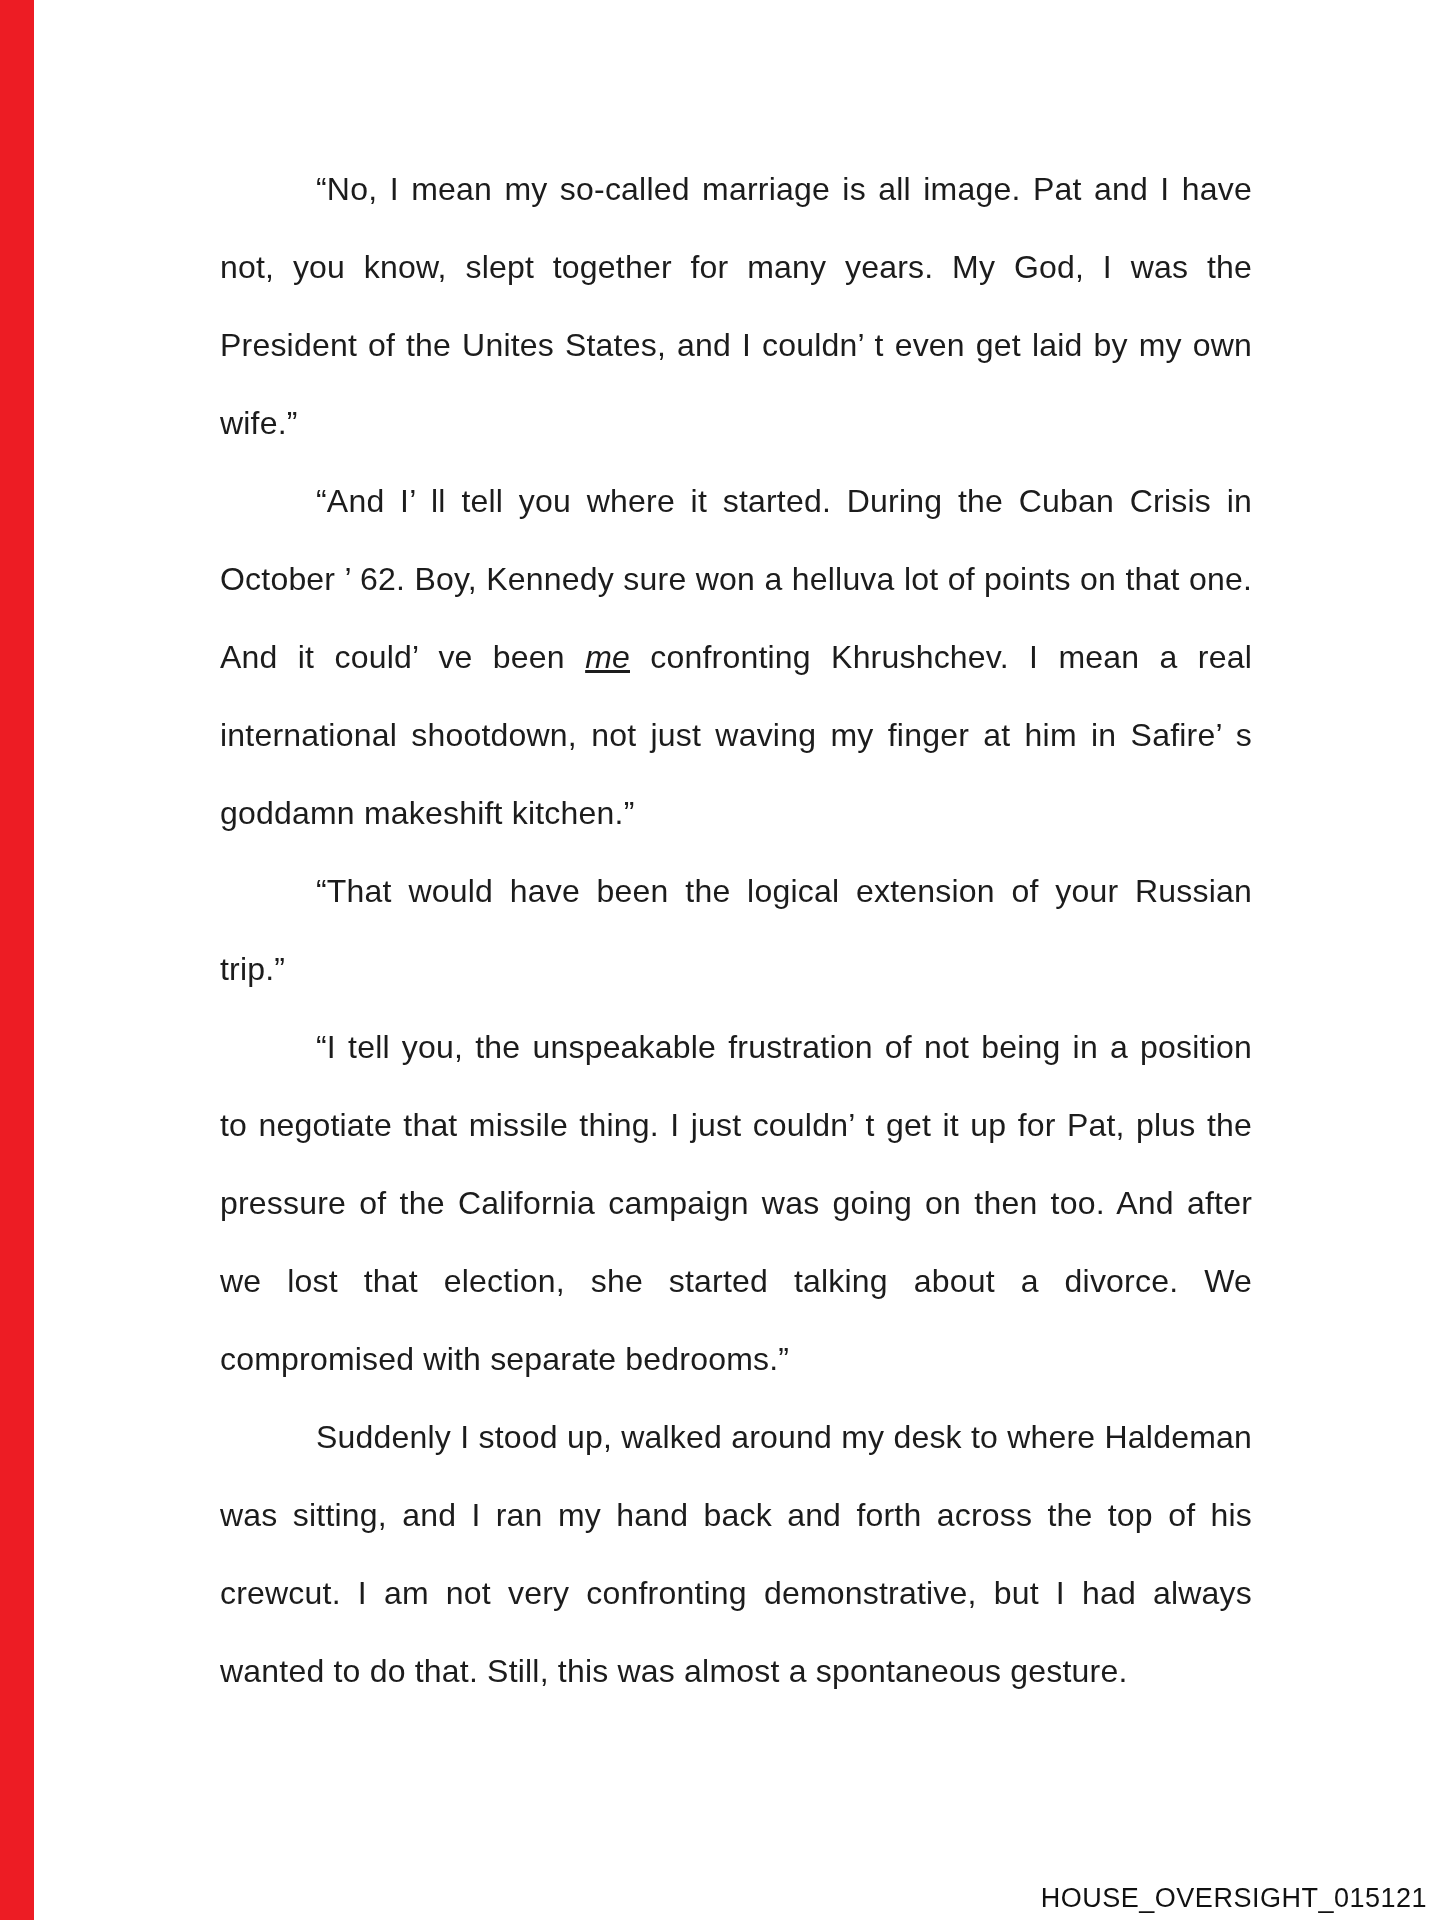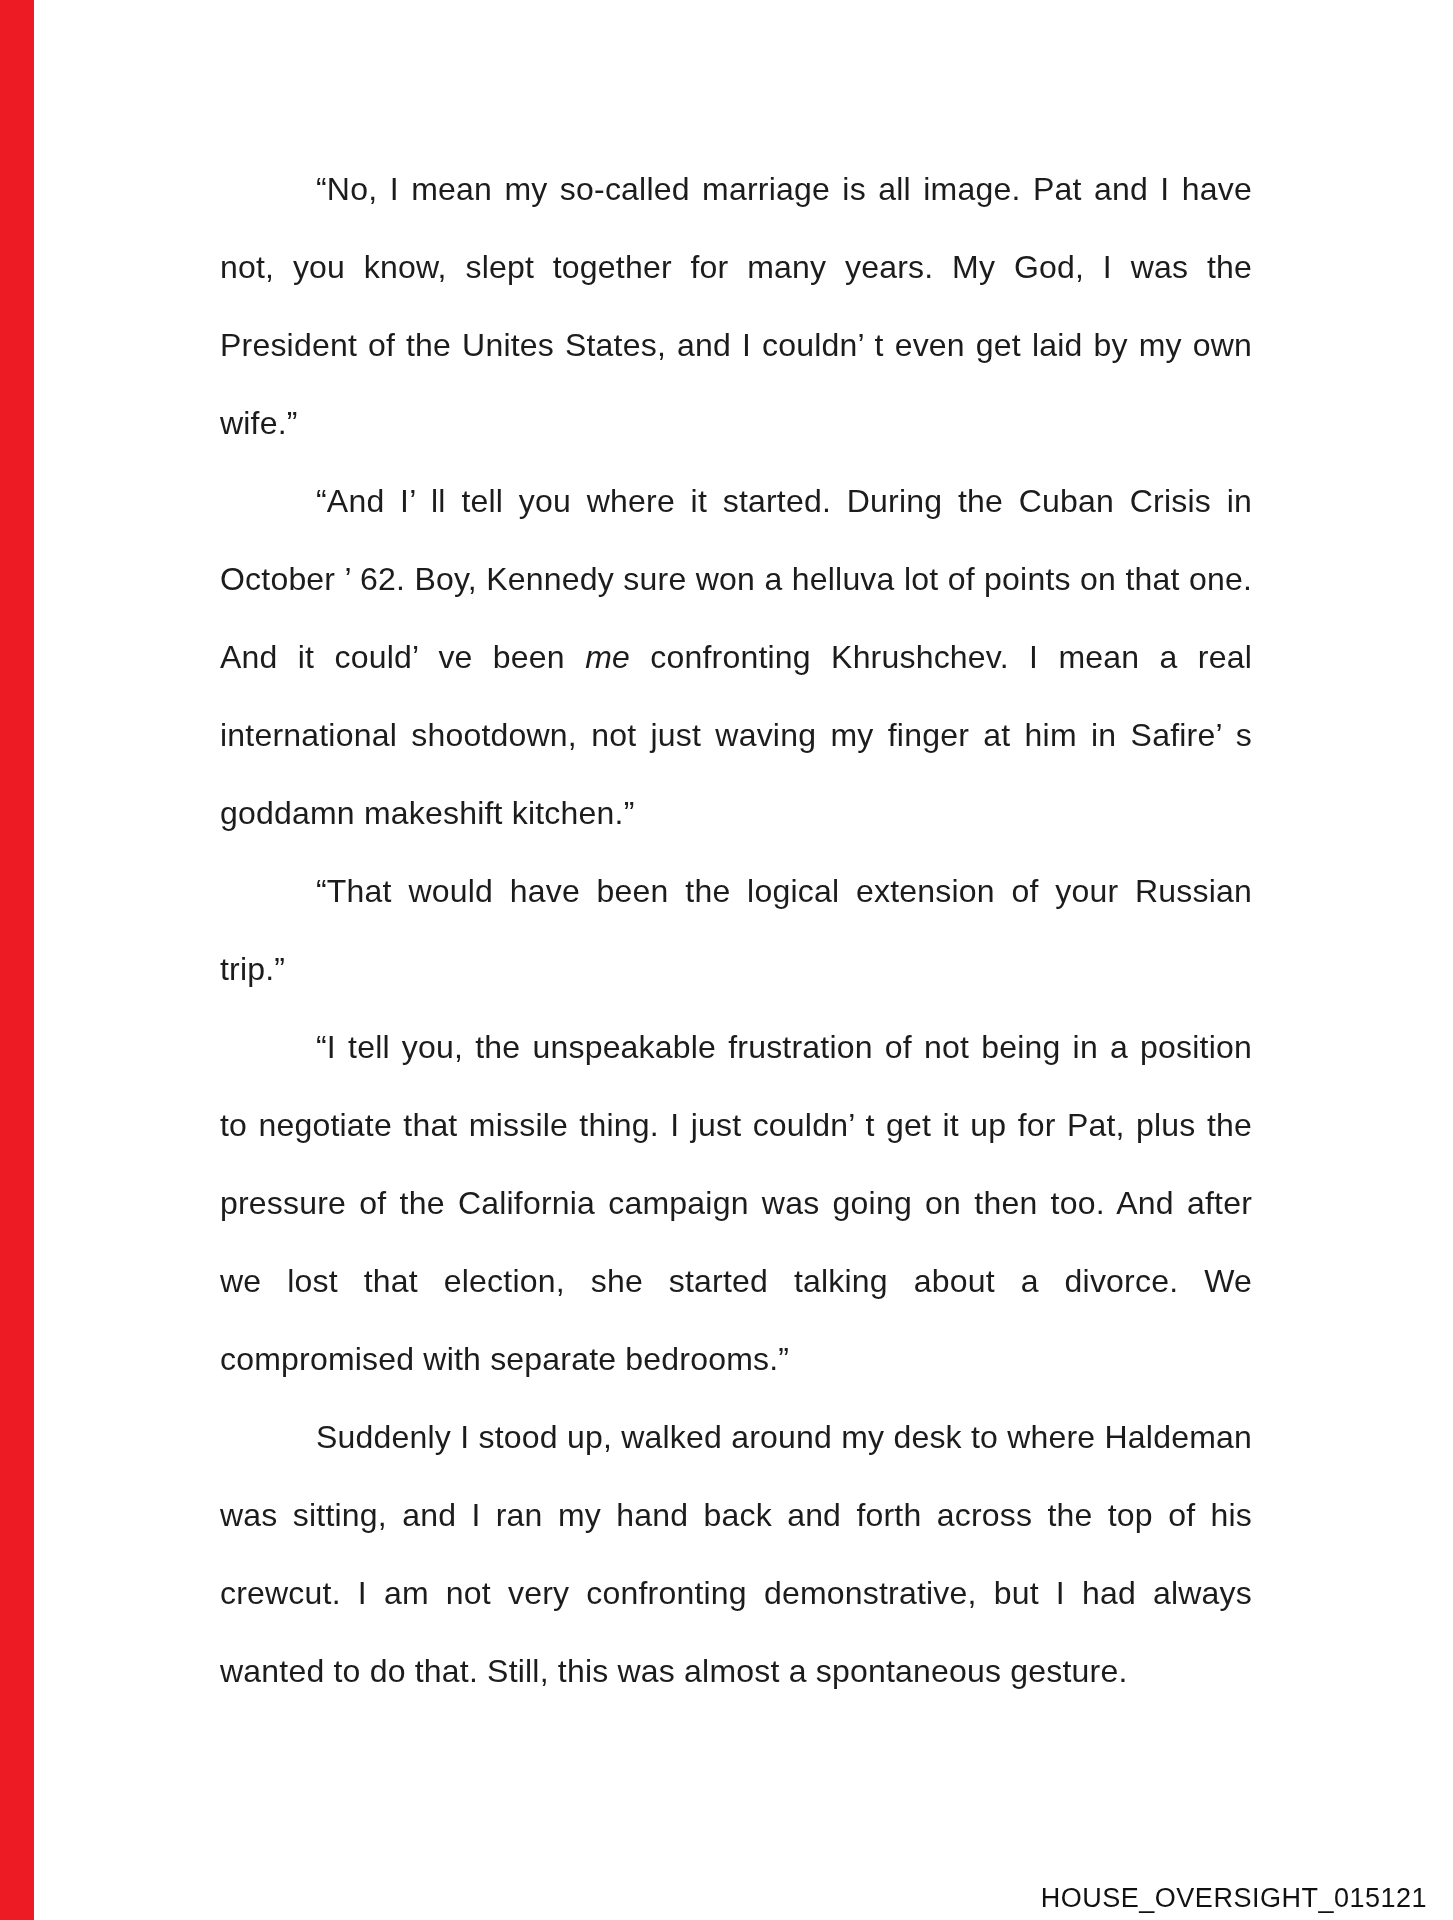--- a/index.html
+++ b/index.html
@@ -33,20 +33,21 @@
     text-align: justify;
     letter-spacing: 0.2px;
   }
   .doc-body p {
     margin: 0;
     padding: 0;
     text-indent: 96px;
   }
   .doc-body .italic {
     font-style: italic;
+    text-decoration: underline;
   }
   .bates-label {
     position: absolute;
     right: 26px;
     bottom: 6px;
     font-size: 27px;
     color: #111111;
     letter-spacing: 0.5px;
     text-align: center;
   }

